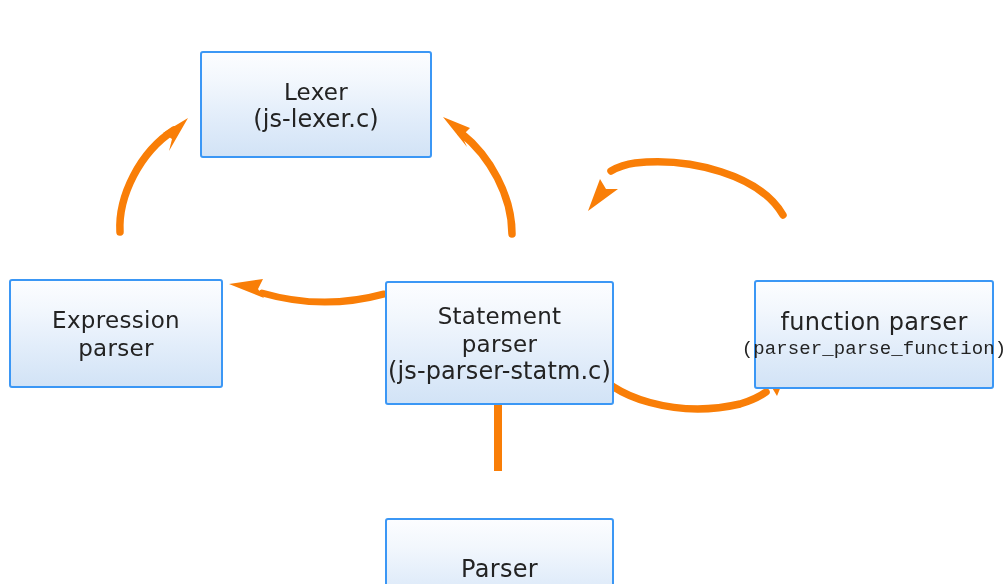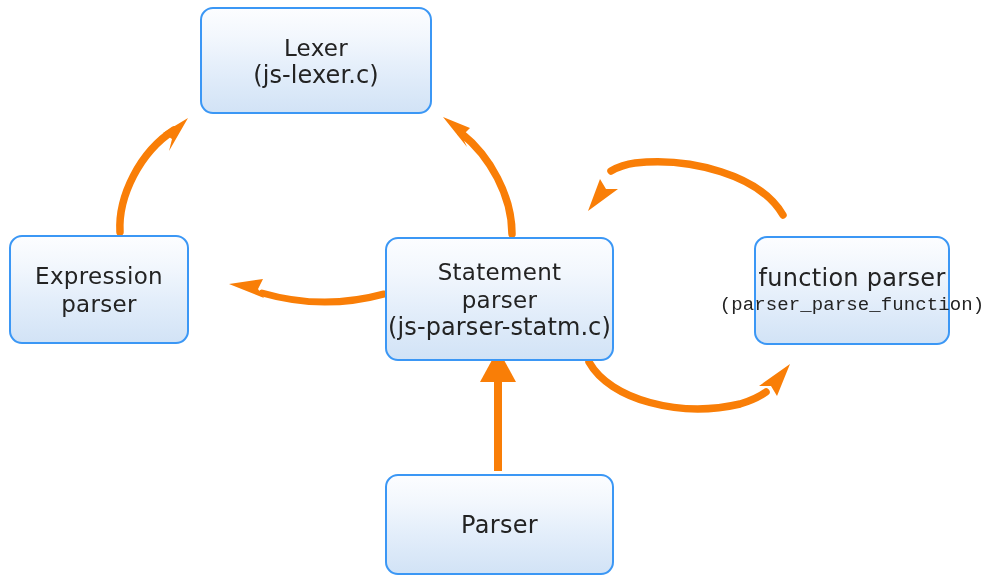--- a/index.html
+++ b/index.html
@@ -22,48 +22,49 @@
     position: absolute;
     left: 0;
     top: 0;
     width: 1005px;
     height: 584px;
   }
   .node {
     position: absolute;
     box-sizing: border-box;
     border: 2px solid #3b97f5;
-    border-radius: 13px;
+    border-radius: 3px;
     background: linear-gradient(to bottom, #fcfdff 0%, #f2f7fd 28%, #e2edfa 62%, #d2e3f6 100%);
     display: flex;
     flex-direction: column;
     align-items: center;
     justify-content: center;
     text-align: center;
     color: #2b2b2b;
     z-index: 3;
+    margin-top: 44px;
   }
   .node-title {
     font-size: 23px;
     line-height: 28px;
     letter-spacing: 0.3px;
     color: #232323;
     white-space: pre-line;
   }
   .node-sub {
     font-size: 24px;
     line-height: 25px;
     letter-spacing: 0.1px;
     color: #232323;
     margin-top: 1px;
   }
   #node-lexer   { left: 200px; top: 7px;   width: 232px; height: 107px; }
-  #node-expr    { left: 9px;   top: 235px; width: 180px; height: 109px; }
+  #node-expr    { left: 9px;   top: 235px; width: 214px; height: 109px; }
   #node-statm   { left: 385px; top: 237px; width: 229px; height: 124px; }
-  #node-func    { left: 754px; top: 236px; width: 196px; height: 109px; }
+  #node-func    { left: 754px; top: 236px; width: 240px; height: 109px; }
   #node-parser  { left: 385px; top: 474px; width: 229px; height: 101px; }
   #node-func .node-title { font-size: 24px; }
   #node-func .node-sub   { font-size: 19px; font-family: Liberation Mono, monospace; }
   #node-parser .node-title { font-size: 24px; }
 </style>
 </head>
 <body>
 
 <div id="diagram">
 

